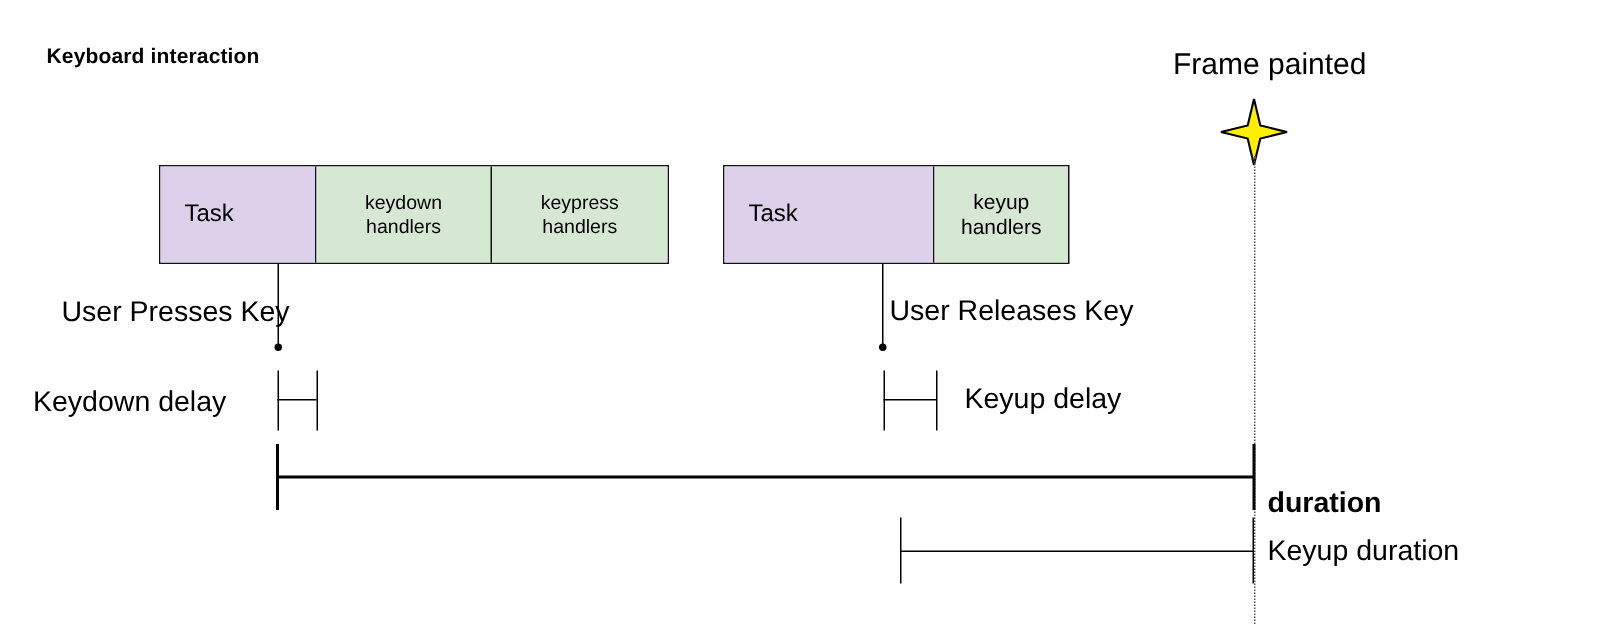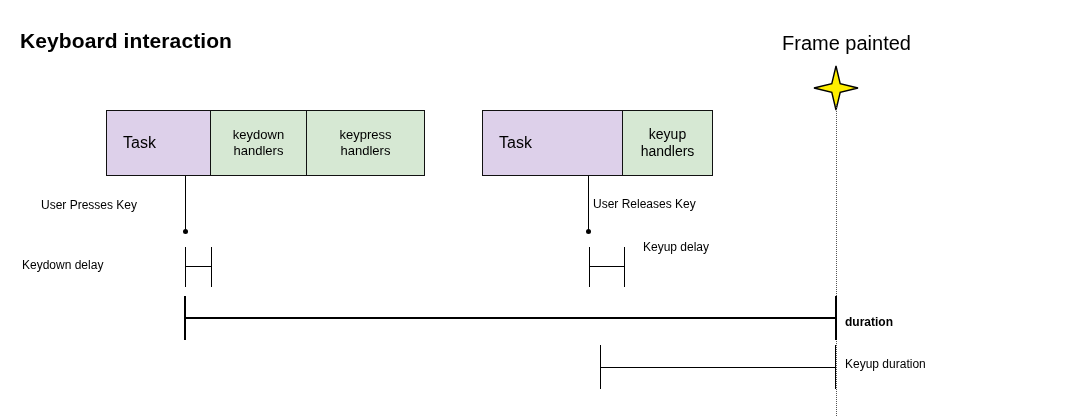--- a/index.html
+++ b/index.html
@@ -13,22 +13,22 @@
     overflow: hidden;
     font-family: "Liberation Sans", sans-serif;
     color: #000000;
   }
   #stage { position: absolute; inset: 0; }
 
   .abs { position: absolute; }
 
   
   .diagram-title {
-    left: 20px; top: 29px;
-    font-size: 21px; font-weight: bold;
+    left: 31px; top: 29px;
+    font-size: 14px; font-weight: bold;
     letter-spacing: .1px;
     white-space: nowrap;
   }
 
   
   .task-group {
     display: flex;
     border: 1.6px solid #111111;
     height: 66px;
   }
@@ -45,40 +45,40 @@
   .cell.task {
     background: #ddd0ea;
     font-size: 16px;
     justify-content: flex-start;
     padding-left: 16px;
   }
   .cell.handler { background: #d6e8d3; }
 
   #group-keydown { left: 106px; top: 110px; }
   #group-keydown .cell.task     { width: 104px; }
-  #group-keydown .cell.kd       { width: 96px; }
+  #group-keydown .cell.kd       { width: 117px; }
   #group-keydown .cell.kp       { width: 117px; }
 
   #group-keyup { left: 482px; top: 110px; }
   #group-keyup .cell.task       { width: 140px; }
   #group-keyup .cell.ku         { width: 89px; font-size: 14px; }
 
   
   .vline  { width: 0; border-left: 1.6px solid #000; }
   .hline  { height: 0; border-top: 1.6px solid #000; }
   .vtick  { width: 0; border-left: 1.8px solid #000; }
   .vtick-thick { width: 0; border-left: 2.6px solid #000; }
   .hline-thick { height: 0; border-top: 2.4px solid #000; }
   .dot {
     width: 5px; height: 5px; border-radius: 50%;
     background: #000;
   }
 
   .label { font-size: 14.5px; white-space: nowrap; }
-  .label.big { font-size: 12px; }
+  .label.big { font-size: 19px; }
   .label.bold { font-weight: bold; line-height: 1.25; }
 
   
   #frame-painted-label { left: 782px; top: 32px; font-size: 20px; white-space: nowrap; }
   #frame-star { left: 812px; top: 64px; width: 48px; height: 48px; }
   #frame-dotted-line {
     left: 836px; top: 104px; height: 312px;
     width: 0;
     border-left: 1.5px dotted #555555;
   }
@@ -130,21 +130,21 @@
   <div class="abs label big" style="left:593px; top:197px;text-align:right;">User Releases Key</div>
 
   <div class="abs vtick" style="left:185px; top:247px; height:40px;"></div>
   <div class="abs vtick" style="left:211px; top:247px; height:40px;"></div>
   <div class="abs hline" style="left:185px; top:266px; width:26px;"></div>
   <div class="abs label big" style="left:22px; top:258px;">Keydown delay</div>
 
   <div class="abs vtick" style="left:589px; top:247px; height:40px;"></div>
   <div class="abs vtick" style="left:624px; top:247px; height:40px;"></div>
   <div class="abs hline" style="left:589px; top:266px; width:35px;"></div>
-  <div class="abs label big" style="left:643px; top:240px;">Keyup delay</div>
+  <div class="abs label big" style="left:643px; top:256px;">Keyup delay</div>
 
   <div class="abs vtick-thick" style="left:184px; top:296px; height:44px;"></div>
   <div class="abs vtick-thick" style="left:835px; top:296px; height:44px;"></div>
   <div class="abs hline-thick" style="left:184px; top:317px; width:652px;"></div>
   <div class="abs label big bold" style="left:845px; top:300px;">
     <br>
     <span>duration</span>
   </div>
 
   <div class="abs vtick" style="left:600px; top:345px; height:44px;"></div>

